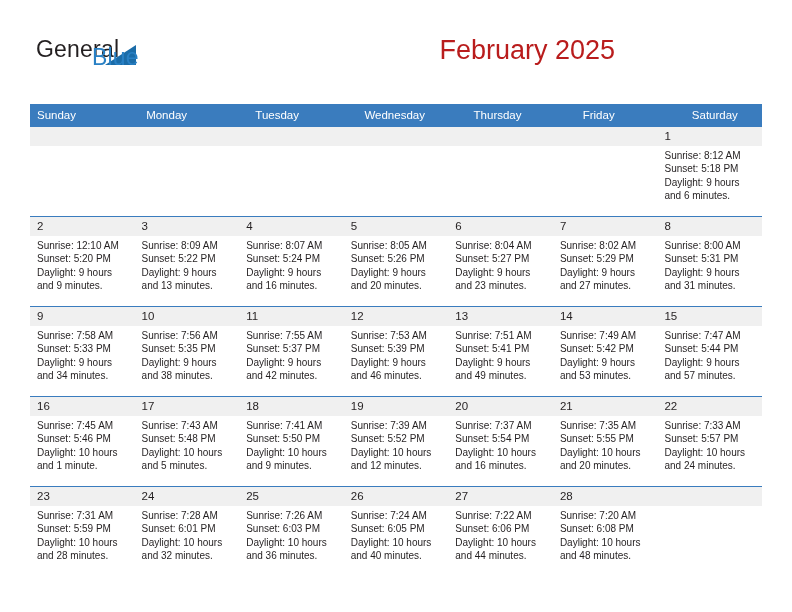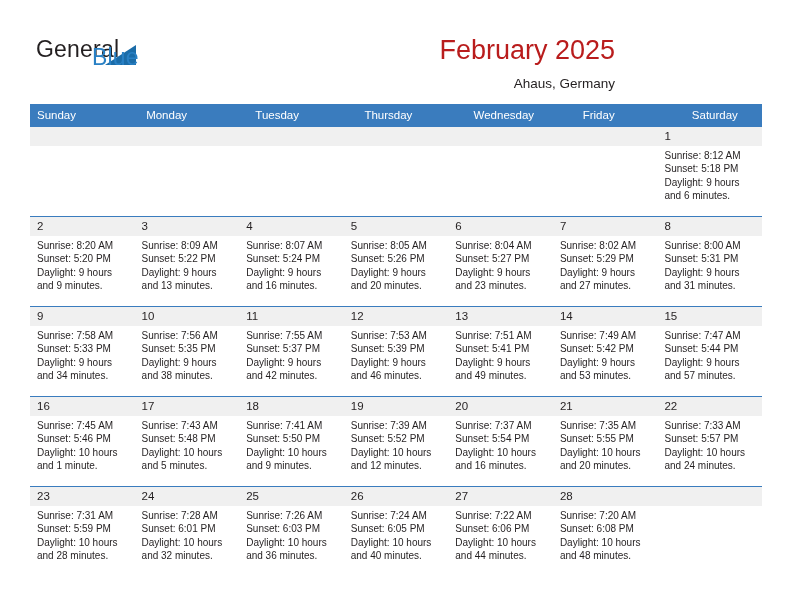--- a/index.html
+++ b/index.html
@@ -160,33 +160,32 @@
   <div class="header">
 
     <div class="logo">
       <span class="logo-general">General</span>
       <span class="logo-tri"></span>
       <span class="logo-blue">Blue</span>
     </div>
 
     <div class="title-block">
       <div class="month-title">February 2025</div>
-      <div class="location">Ahaus, Germany</div>
     </div>
 
   </div>
 
   <div class="calendar">
 
     <div class="weekday-row">
       <div class="weekday">Sunday</div>
       <div class="weekday">Monday</div>
       <div class="weekday">Tuesday</div>
+      <div class="weekday">Wednesday</div>
       <div class="weekday">Thursday</div>
-      <div class="weekday">Wednesday</div>
       <div class="weekday">Friday</div>
       <div class="weekday">Saturday</div>
     </div>
 
     <div class="week-row">
       <div class="daynum-band">
         <div class="daynum"></div>
         <div class="daynum"></div>
         <div class="daynum"></div>
         <div class="daynum"></div>
@@ -245,21 +244,21 @@
         <div class="daynum">2</div>
         <div class="daynum">3</div>
         <div class="daynum">4</div>
         <div class="daynum">5</div>
         <div class="daynum">6</div>
         <div class="daynum">7</div>
         <div class="daynum">8</div>
       </div>
       <div class="info-band">
         <div class="cell-info">
-          <div>Sunrise: 8:20 AM</div>
+          <div>Sunrise: 12:10 AM</div>
           <div>Sunset: 5:20 PM</div>
           <div>Daylight: 9 hours</div>
           <div>and 9 minutes.</div>
         </div>
         <div class="cell-info">
           <div>Sunrise: 8:09 AM</div>
           <div>Sunset: 5:22 PM</div>
           <div>Daylight: 9 hours</div>
           <div>and 13 minutes.</div>
         </div>

